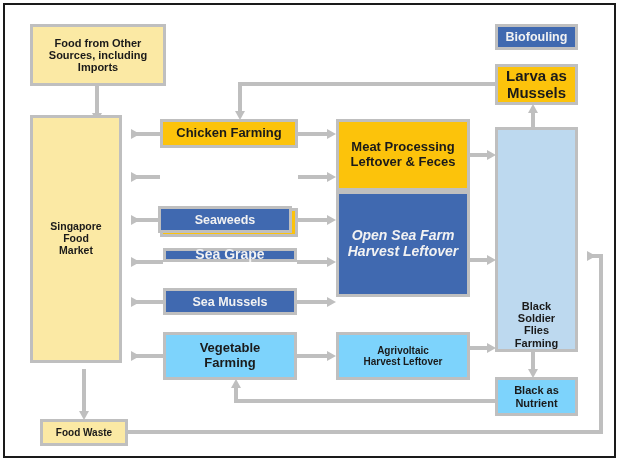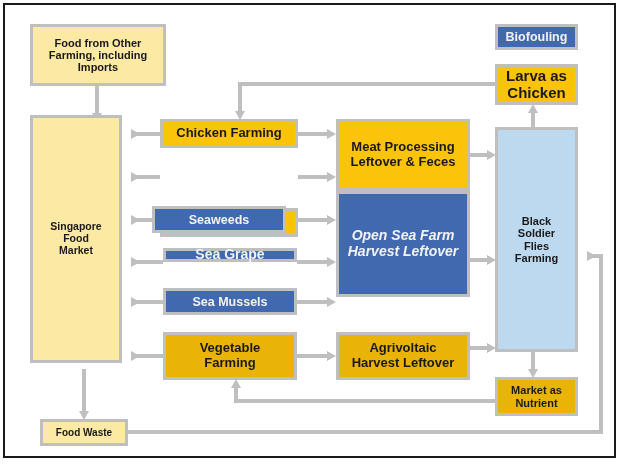--- a/index.html
+++ b/index.html
@@ -8,22 +8,22 @@
   #frame{position:absolute;left:3px;top:3px;width:613px;height:455px;
          border:2px solid #1a1a1a;background:#ffffff;box-sizing:border-box;}
   #canvas{position:absolute;left:0;top:0;width:625px;height:467px;}
   .node{position:absolute;box-sizing:border-box;border:3px solid #bfbfbf;
         display:flex;align-items:center;justify-content:center;text-align:center;
         line-height:1.12;font-weight:bold;}
   .node span{display:block;padding:0 3px;}
   .n-cream{background:#fbe9a4;color:#1a1a1a;}
   .n-amber{background:#fcc30b;color:#1a1a1a;}
   .n-blue{background:#4069b0;color:#f2f2f2;}
-  .n-green{background:#eab308;color:#1a1a1a;}
-  .n-lightblue{background:#bdd9ef;color:#1a1a1a;}
+  .n-green{background:#7dd3fc;color:#1a1a1a;}
+  .n-lightblue{background:#bdd9ef;color:#1a1a1a;align-items:flex-end;}
 </style>
 </head>
 <body>
 
 <div id="stage">
   <div id="frame"></div>
 
   <svg id="canvas" viewBox="0 0 625 467" xmlns="http://www.w3.org/2000/svg">
     <defs>
       <marker id="ar-l" markerWidth="10" markerHeight="10" refX="9" refY="5" orient="auto" markerUnits="userSpaceOnUse">
@@ -72,21 +72,21 @@
 
       <path d="M 495,401 L 236,401 L 236,388" marker-end="url(#ar-u)"></path>
 
       <path d="M 128,432 L 601,432 L 601,256 L 587,256" marker-end="url(#ar-l)"></path>
     </g>
   </svg>
 
   <div class="node n-cream" style="left:30px;top:24px;width:136px;height:62px;font-size:11px;">
     <span>
       <span>Food from Other</span>
-      <span>Farming, including</span>
+      <span>Sources, including</span>
       <span>Imports</span>
     </span>
   </div>
 
   <div class="node n-cream" style="left:30px;top:115px;width:92px;height:248px;font-size:10.5px;">
     <span>
       <span>Singapore</span>
       <span>Food</span>
       <span>Market</span>
     </span>
@@ -103,21 +103,21 @@
       <span>Chicken Farming</span>
     </span>
   </div>
 
   <div class="node n-amber" style="left:160px;top:162px;width:138px;height:29px;font-size:13px;margin-top:46px;">
     <span>
       <span>Fish Farming</span>
     </span>
   </div>
 
-  <div class="node n-blue" style="left:152px;top:206px;width:134px;height:27px;font-size:12.5px;">
+  <div class="node n-blue" style="left:158px;top:206px;width:134px;height:27px;font-size:12.5px;">
     <span>
       <span>Seaweeds</span>
     </span>
   </div>
 
   <div class="node n-blue" style="left:163px;top:248px;width:134px;height:14px;font-size:14px;">
     <span>
       <span>Sea Grape</span>
     </span>
   </div>
@@ -142,48 +142,48 @@
     </span>
   </div>
 
   <div class="node n-blue" style="left:336px;top:191px;width:134px;height:106px;font-size:14px;font-style:italic;">
     <span>
       <span>Open Sea Farm</span>
       <span>Harvest Leftover</span>
     </span>
   </div>
 
-  <div class="node n-green" style="left:336px;top:332px;width:134px;height:48px;font-size:13px;">
+  <div class="node n-green" style="left:336px;top:332px;width:134px;height:48px;font-size:10px;">
     <span>
       <span>Agrivoltaic</span>
       <span>Harvest Leftover</span>
     </span>
   </div>
 
   <div class="node n-blue" style="left:495px;top:24px;width:83px;height:26px;font-size:12.5px;">
     <span>
       <span>Biofouling</span>
     </span>
   </div>
 
   <div class="node n-amber" style="left:495px;top:64px;width:83px;height:41px;font-size:15px;">
     <span>
       <span>Larva as</span>
-      <span>Chicken</span>
+      <span>Mussels</span>
     </span>
   </div>
 
   <div class="node n-lightblue" style="left:495px;top:127px;width:83px;height:225px;font-size:11px;">
     <span>
       <span>Black</span>
       <span>Soldier</span>
       <span>Flies</span>
       <span>Farming</span>
     </span>
   </div>
 
   <div class="node n-green" style="left:495px;top:377px;width:83px;height:39px;font-size:11px;">
     <span>
-      <span>Market as</span>
+      <span>Black as</span>
       <span>Nutrient</span>
     </span>
   </div>
 </div>
 
 </body></html>

